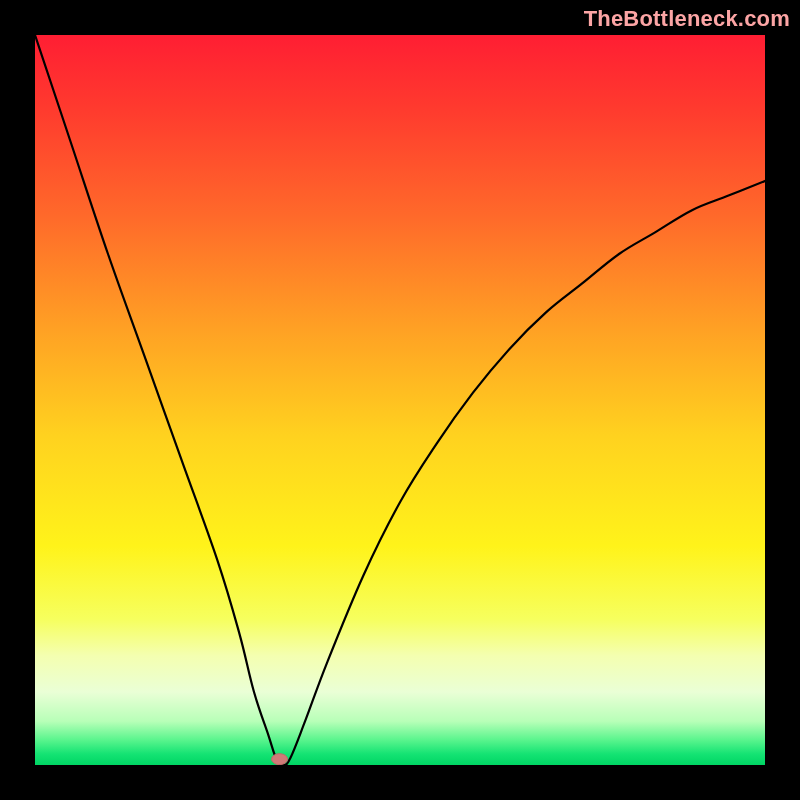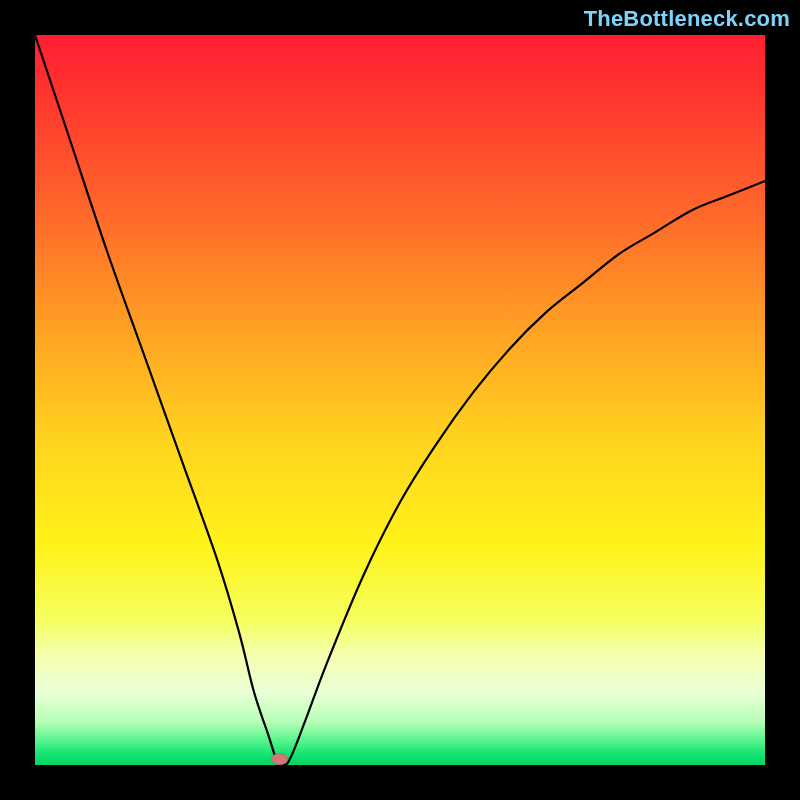--- a/index.html
+++ b/index.html
@@ -22,21 +22,21 @@
     left: 35px;
     top: 35px;
     width: 730px;
     height: 730px;
     overflow: hidden;
   }
   .watermark {
     position: absolute;
     top: 6px;
     right: 10px;
-    color: #7dd3fc;
+    color: #fca5a5;
     font-size: 22px;
     font-weight: 600;
     font-family: Arial, sans-serif;
     letter-spacing: 0.2px;
   }
   svg { display: block; }
 </style>
 </head>
 <body>
 

